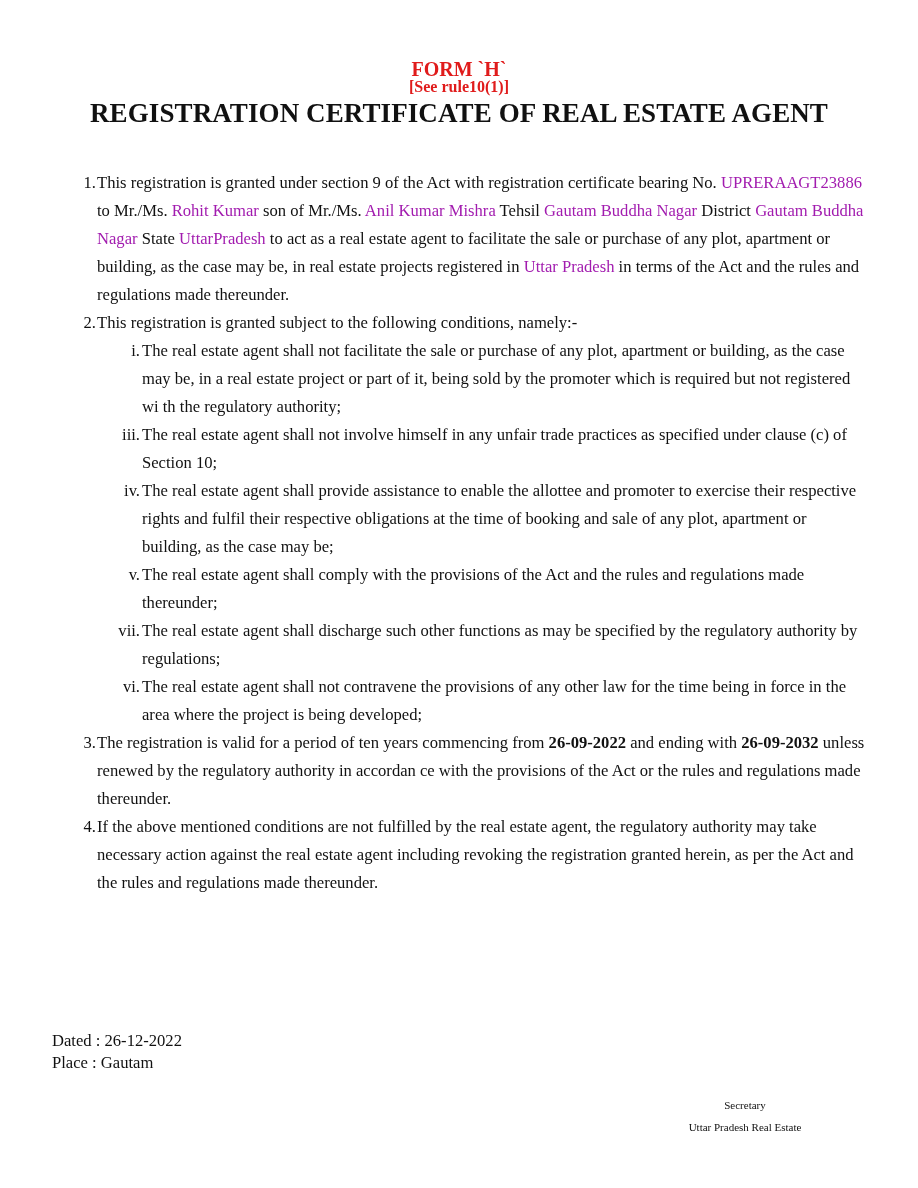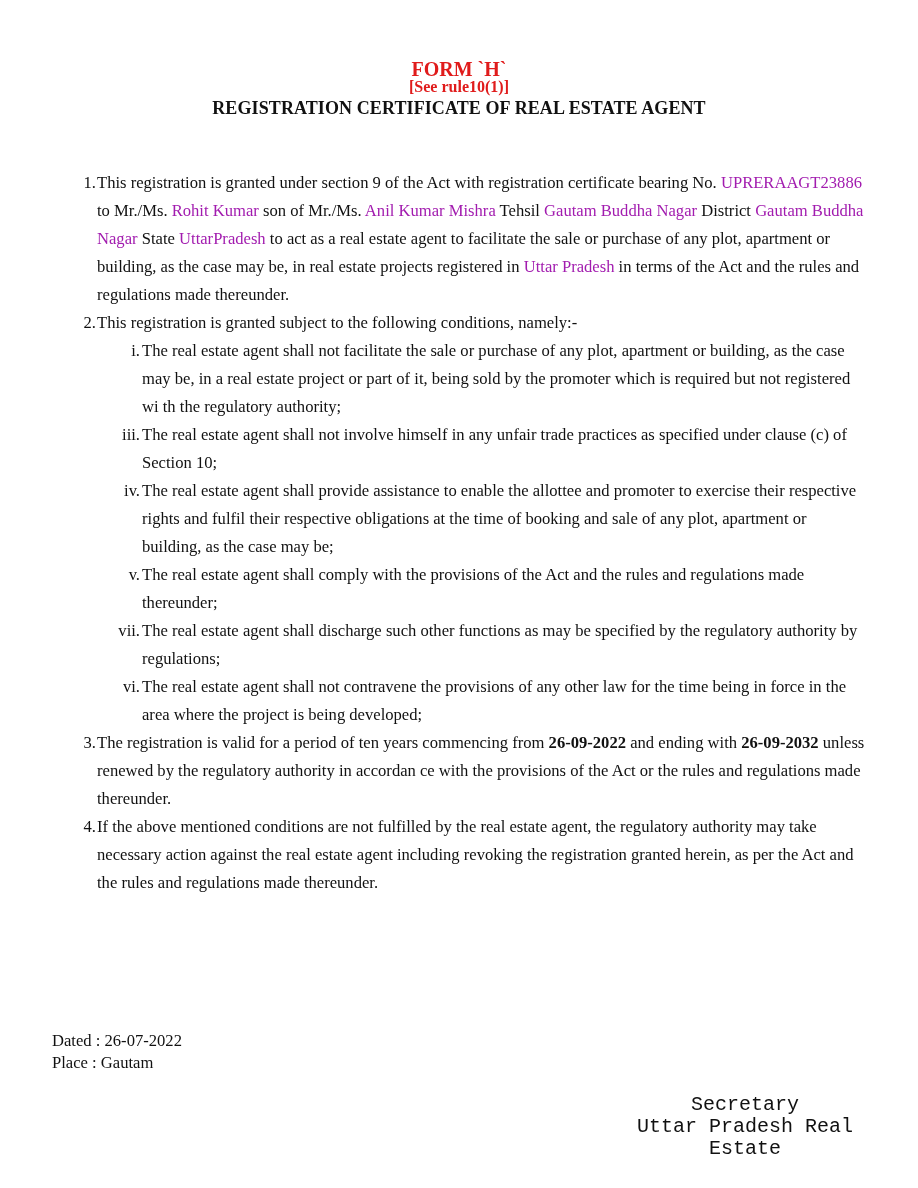--- a/index.html
+++ b/index.html
@@ -1,30 +1,30 @@
 <!DOCTYPE html>
 <html><head>
 <meta charset="utf-8">
 <style>
   html, body { margin: 0; padding: 0; background: #ffffff; }
   body { width: 918px; height: 1188px; position: relative; overflow: hidden;
          font-family: "DejaVu Serif", "Liberation Serif", serif; color: #111; }
   .hdr { position: absolute; left: 0; width: 918px; text-align: center; }
   .form-h { top: 58px; font-size: 20px; font-weight: bold; color: #e01b1b; font-family: "Liberation Serif", serif; }
   .see-rule { top: 78px; font-size: 16px; font-weight: bold; color: #e01b1b; font-family: "Liberation Serif", serif; }
-  .title { top: 98px; font-size: 18px; font-weight: bold; color: #111; font-family: "Liberation Serif", serif; letter-spacing: 0.1px; }
+  .title { top: 98px; font-size: 27px; font-weight: bold; color: #111; font-family: "Liberation Serif", serif; letter-spacing: 0.1px; }
   .body { position: absolute; left: 0; top: 169px; width: 918px; font-size: 16.6px; line-height: 28px; font-family: "Liberation Serif", serif; }
   .item { position: relative; padding-left: 97px; width: 770px; }
   .num { position: absolute; left: 74px; top: 0; width: 22px; text-align: right; }
   .sub { position: relative; padding-left: 142px; width: 728px; }
   .rnum { position: absolute; left: 90px; width: 50px; text-align: right; top: 0; }
   .red { color: #a21caf; }
   .bold { font-weight: bold; }
   .footer { position: absolute; left: 52px; top: 1030px; font-size: 16.6px; line-height: 22px; font-family: "Liberation Serif", serif; }
-  .sign { position: absolute; left: 600px; top: 1094px; width: 290px; text-align: center; font-size: 20px; line-height: 22px; font-family: Liberation Mono, monospace; }
+  .sign { position: absolute; left: 600px; top: 1094px; width: 290px; text-align: center; font-size: 11px; line-height: 22px; font-family: Liberation Serif, serif; }
 </style>
 </head>
 <body>
 
 <div class="hdr form-h">FORM `H`</div>
 <div class="hdr see-rule">[See rule10(1)]</div>
 <div class="hdr title">REGISTRATION CERTIFICATE OF REAL ESTATE AGENT</div>
 
 <div class="body">
   <div class="item">
@@ -67,20 +67,20 @@
     <span>The registration is valid for a period of ten years commencing from </span><span class="bold">26-09-2022</span><span> and ending with </span><span class="bold">26-09-2032</span><span> unless renewed by the regulatory authority in accordan ce with the provisions of the Act or the rules and regulations made thereunder.</span>
   </div>
 
   <div class="item">
     <span class="num">4.</span>
     <span>If the above mentioned conditions are not fulfilled by the real estate agent, the regulatory authority may take necessary action against the real estate agent including revoking the registration granted herein, as per the Act and the rules and regulations made thereunder.</span>
   </div>
 </div>
 
 <div class="footer">
-  <div>Dated : 26-07-2022</div>
+  <div>Dated : 26-12-2022</div>
   <div>Place : Gautam</div>
 </div>
 
 <div class="sign">
   <div>Secretary</div>
   <div>Uttar Pradesh Real Estate</div>
 </div>
 
 </body></html>

